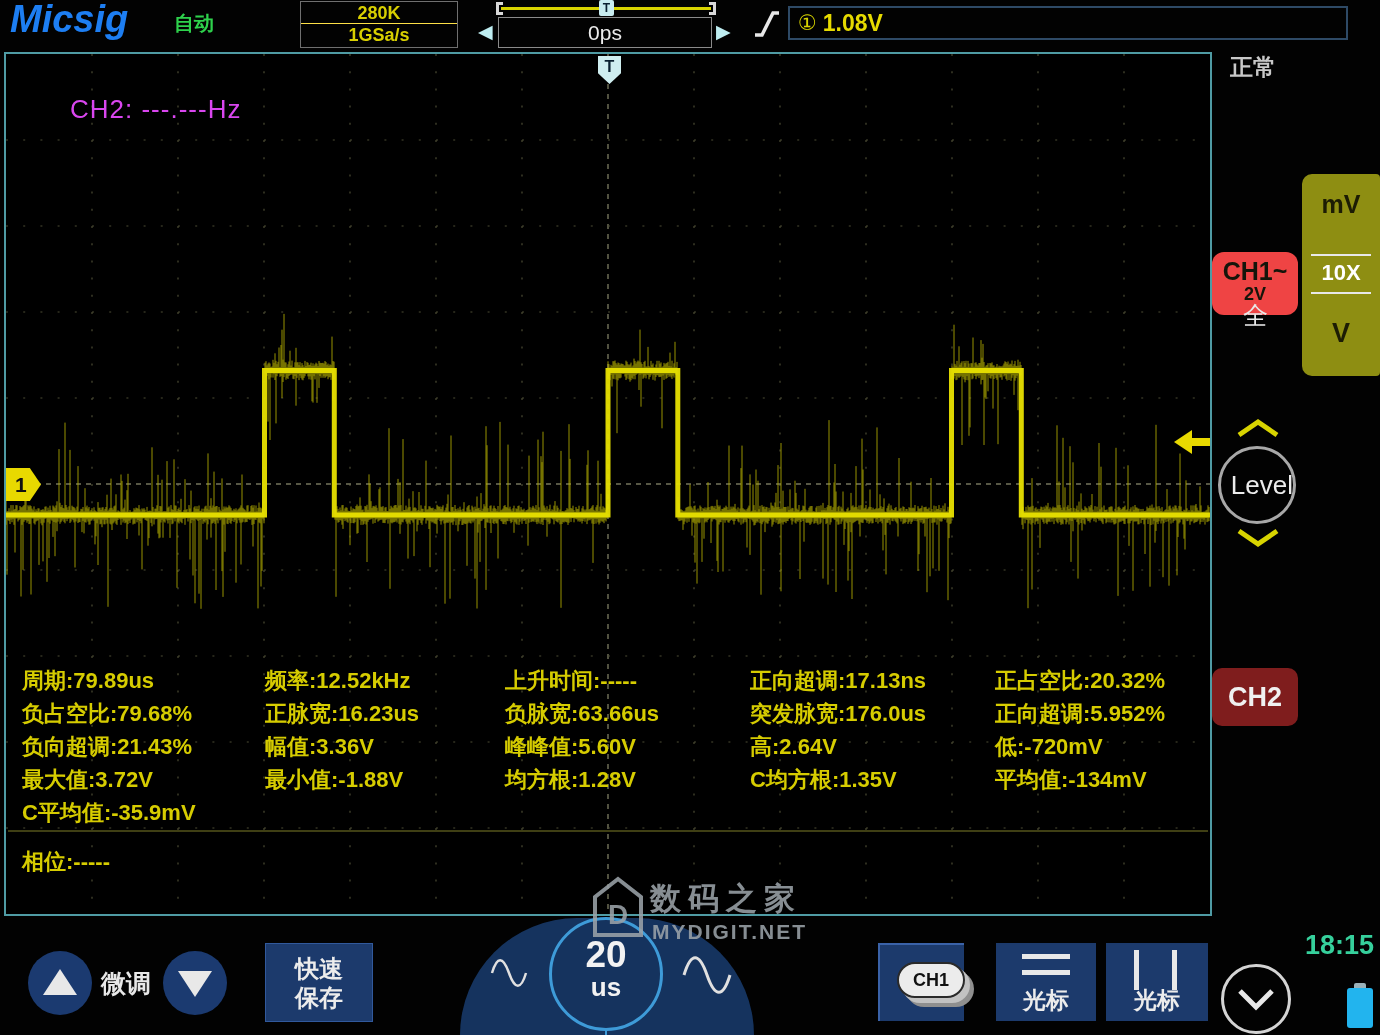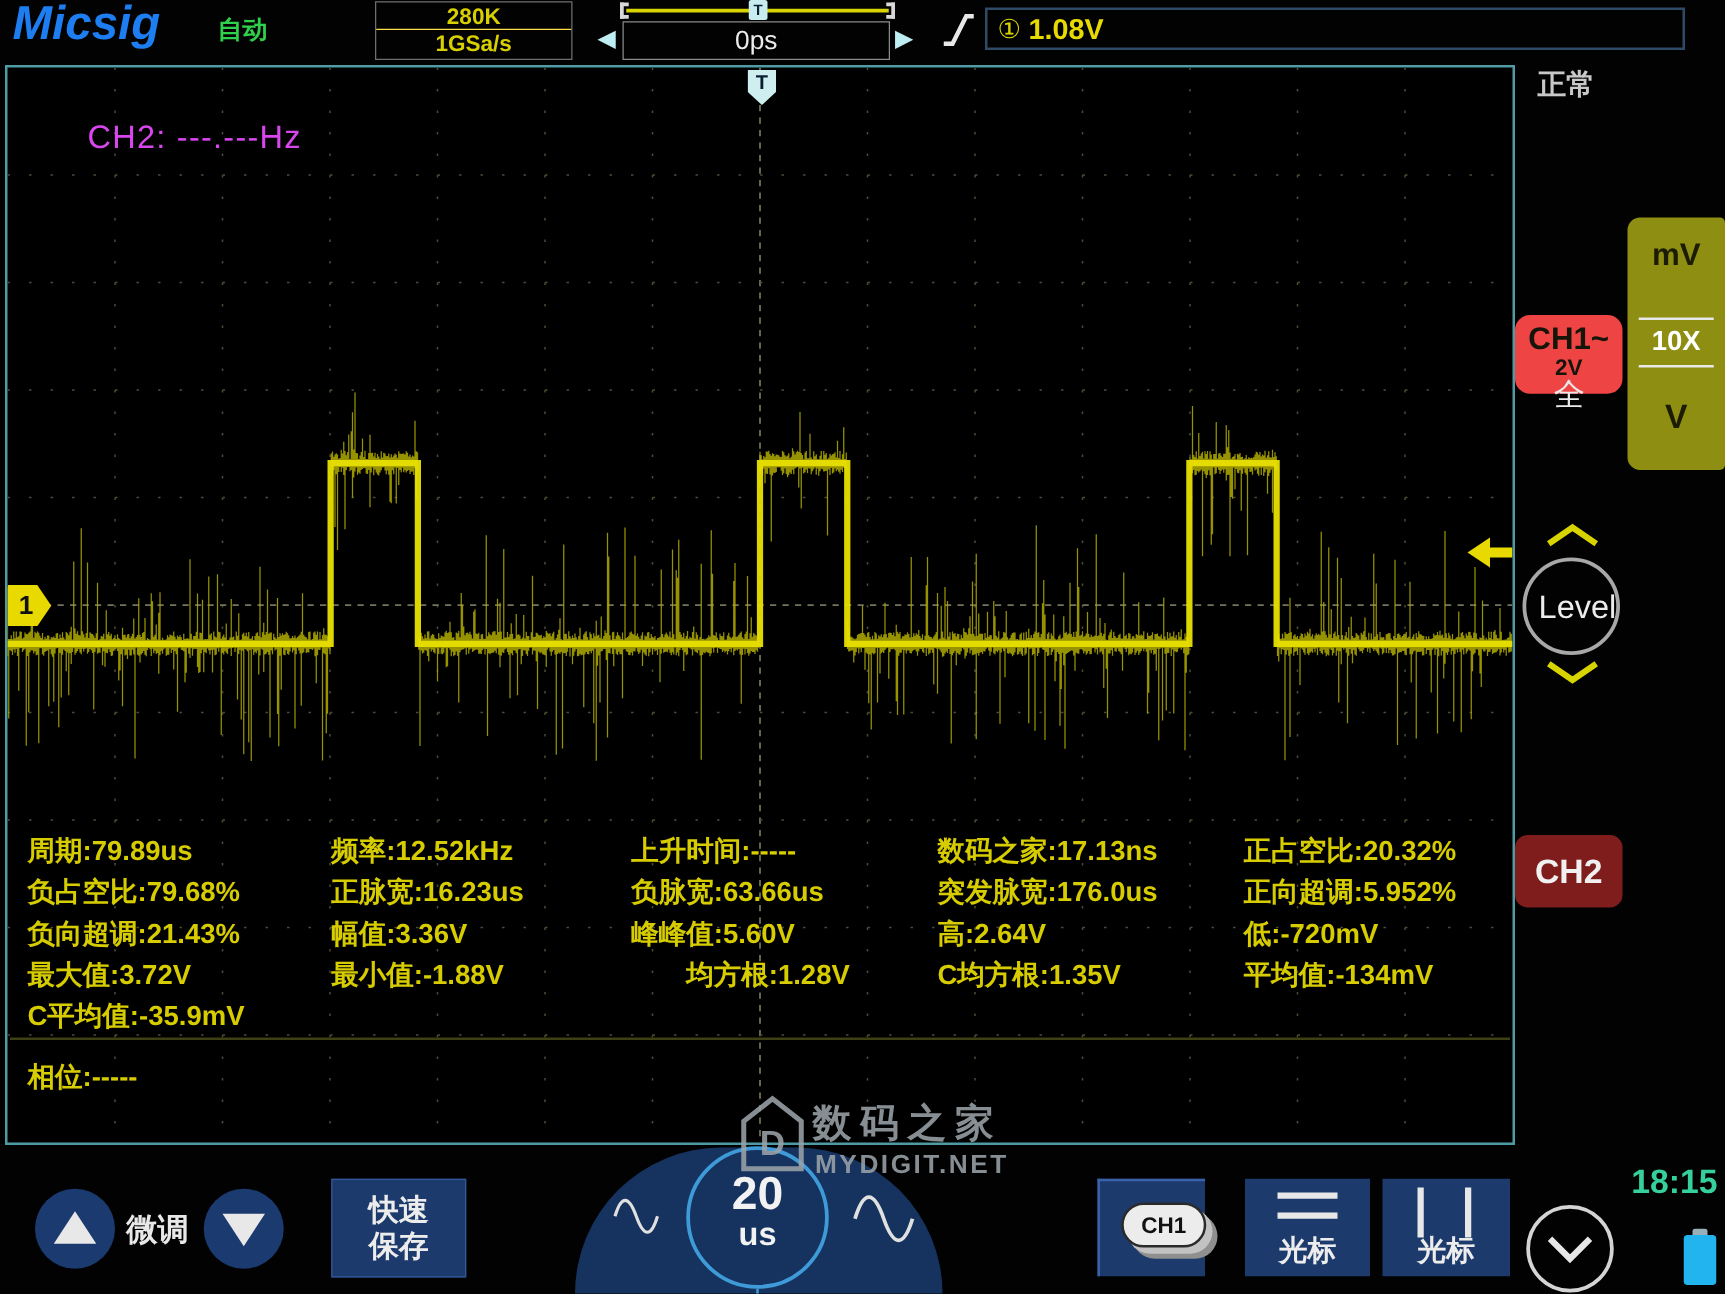--- a/index.html
+++ b/index.html
@@ -185,35 +185,35 @@
     <div id="t-shield" class="abs">T</div>
     <div id="ch1-ground-marker" class="abs" style="top: 414px;">1</div>
     <svg id="trig-arrow" class="abs" width="38" height="30" style="top: 372.56px;">
       <polygon points="2,15 20,3 20,27" fill="#e8d900"></polygon>
       <rect x="20" y="11" width="18" height="8" fill="#e8d900"></rect>
     </svg>
     <div id="meas-grid">
         <span class="meas" style="left: 16px; top: 612px;">周期:79.89us</span>
         <span class="meas" style="left: 259px; top: 612px;">频率:12.52kHz</span>
         <span class="meas" style="left: 499px; top: 612px;">上升时间:-----</span>
-        <span class="meas" style="left: 744px; top: 612px;">数码之家:17.13ns</span>
+        <span class="meas" style="left: 744px; top: 612px;">正向超调:17.13ns</span>
         <span class="meas" style="left: 989px; top: 612px;">正占空比:20.32%</span>
         <span class="meas" style="left: 16px; top: 645px;">负占空比:79.68%</span>
         <span class="meas" style="left: 259px; top: 645px;">正脉宽:16.23us</span>
         <span class="meas" style="left: 499px; top: 645px;">负脉宽:63.66us</span>
         <span class="meas" style="left: 744px; top: 645px;">突发脉宽:176.0us</span>
         <span class="meas" style="left: 989px; top: 645px;">正向超调:5.952%</span>
         <span class="meas" style="left: 16px; top: 678px;">负向超调:21.43%</span>
         <span class="meas" style="left: 259px; top: 678px;">幅值:3.36V</span>
         <span class="meas" style="left: 499px; top: 678px;">峰峰值:5.60V</span>
         <span class="meas" style="left: 744px; top: 678px;">高:2.64V</span>
         <span class="meas" style="left: 989px; top: 678px;">低:-720mV</span>
         <span class="meas" style="left: 16px; top: 711px;">最大值:3.72V</span>
         <span class="meas" style="left: 259px; top: 711px;">最小值:-1.88V</span>
-        <span class="meas" style="left: 499px; top: 711px; margin-left: 44px;">均方根:1.28V</span>
+        <span class="meas" style="left: 499px; top: 711px;">均方根:1.28V</span>
         <span class="meas" style="left: 744px; top: 711px;">C均方根:1.35V</span>
         <span class="meas" style="left: 989px; top: 711px;">平均值:-134mV</span>
         <span class="meas" style="left: 16px; top: 744px;">C平均值:-35.9mV</span>
       </div>
     <div id="meas-divider" class="abs"></div>
     <div id="phase-item" class="meas">相位:-----</div>
   </div>
 
   <div id="trig-mode" class="abs">正常</div>
 

